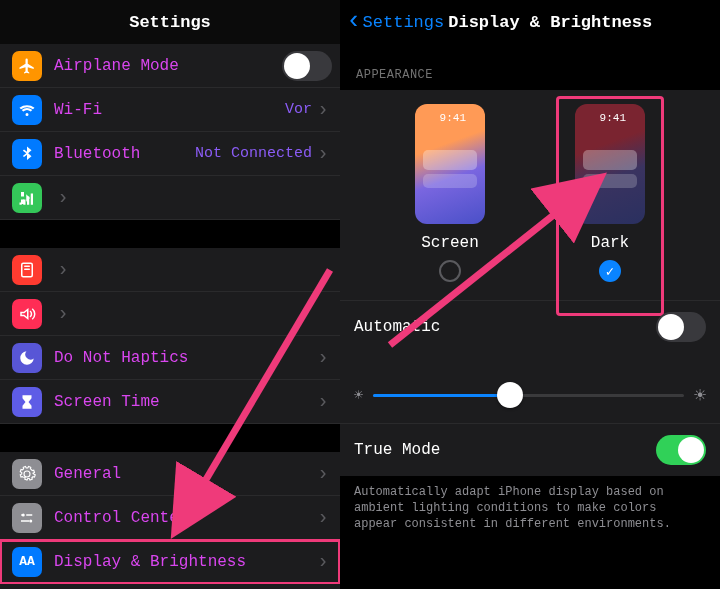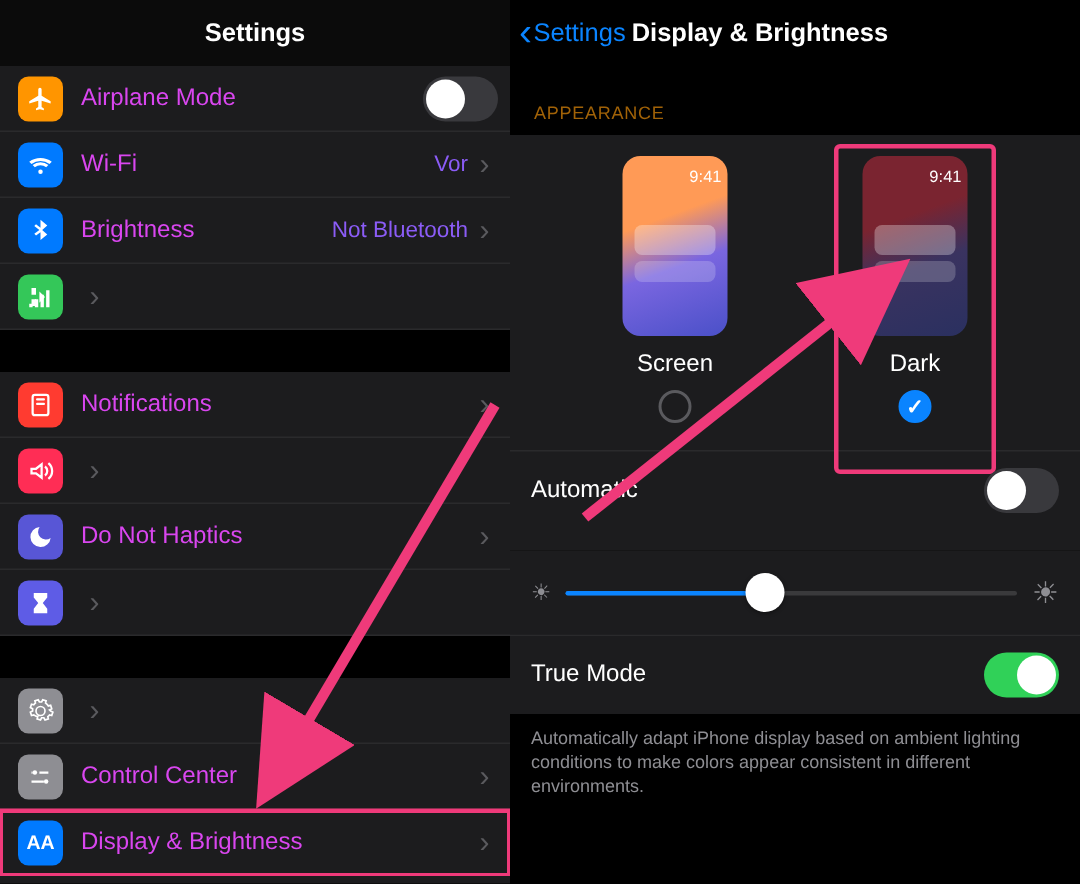--- a/index.html
+++ b/index.html
@@ -1,18 +1,18 @@
 <!DOCTYPE html>
 <html><head>
 <meta charset="utf-8">
 <style>
   * { box-sizing: border-box; margin: 0; padding: 0; }
   html, body { width: 720px; height: 589px; background: #000; font-family: -apple-system, "Helvetica Neue", Arial, sans-serif; color: #fff; overflow: hidden; }
   .wrap { display: flex; width: 720px; height: 589px; }
-  .pane { position: relative; }
+  .pane { position: relative; font-family: Liberation Mono, monospace; }
   .left { width: 340px; background: #000; }
   .right { width: 380px; background: #000; }
   
   .l-header { height: 44px; display: flex; align-items: center; justify-content: center; background: #0b0b0b; font-size: 17px; font-weight: 600; }
   .group-gap { height: 28px; background: #000; }
   .row { height: 44px; background: #1c1c1e; display: flex; align-items: center; padding-left: 12px; padding-right: 8px; border-bottom: 1px solid #2a2a2c; position: relative; }
   .row:last-child { border-bottom: none; }
   .row .iconbox { width: 30px; height: 30px; border-radius: 7px; display: flex; align-items: center; justify-content: center; margin-right: 12px; flex-shrink: 0; }
   .row .label { flex: 1; font-size: 16px; color: #d946ef; }
   .row .detail { font-size: 15px; color: #8b5cf6; margin-right: 2px; }
@@ -28,29 +28,29 @@
   .c-green { background: #34c759; } .c-red { background: #ff3b30; }
   .c-pink { background: #ff2d55; } .c-purple { background: #5856d6; }
   .c-indigo { background: #5e5ce6; } .c-gray { background: #8e8e93; }
   .iconbox svg { width: 18px; height: 18px; fill: #fff; }
   .iconbox.txt { color:#fff; font-size:13px; font-weight:700; }
   
   .r-header { height: 44px; display: flex; align-items: center; background: #000; padding: 0 6px; }
   .r-back { display: flex; align-items: center; color: #0a84ff; font-size: 17px; }
   .r-back .bchev { font-size: 26px; line-height: 0.6; margin-right: 1px; font-weight:300;}
   .r-title { flex: 1; text-align: left; font-size: 17px; font-weight: 600; padding-left: 4px; }
-  .sec-label { font-size: 12px; color: #a16207; padding: 24px 16px 8px 16px; text-transform: uppercase; letter-spacing: 0.5px; }
+  .sec-label { font-size: 12px; color: #737373; padding: 24px 16px 8px 16px; text-transform: uppercase; letter-spacing: 0.5px; }
   .appearance { background: #1c1c1e; padding: 14px 0 14px 0; }
   .modes { display: flex; justify-content: space-around; align-items: flex-start; padding: 0 30px 10px 30px; }
   .mode { display: flex; flex-direction: column; align-items: center; width: 120px; position: relative;}
   .mode.highlighted::before { content:''; position:absolute; top:-8px; left:6px; right:6px; bottom:-34px; border:3px solid #ef3a7a; border-radius:4px;}
   .phone { width: 70px; height: 120px; border-radius: 12px; position: relative; overflow: hidden; }
   .phone.light { background: linear-gradient(160deg,#ff9a56 0%, #ff9a56 35%, #7a66e0 60%, #4a50c8 100%); }
   .phone.dark { background: linear-gradient(160deg,#7a2430 0%, #7a2430 35%, #3a3360 60%, #2a3060 100%); }
-  .phone .time { position:absolute; top:8px; right:4px; font-size:11px; color:#fff; font-weight:500;}
+  .phone .time { position:absolute; top:8px; right:19px; font-size:11px; color:#fff; font-weight:500;}
   .phone .widget { position:absolute; left:8px; right:8px; top:46px; height:20px; background:rgba(255,255,255,0.3); border-radius:5px;}
   .phone .widget2 { top:70px; height:14px; background:rgba(255,255,255,0.2);}
   .modelabel { margin-top: 10px; font-size: 16px; color: #fff; }
   .radio { margin-top: 8px; width: 22px; height: 22px; border-radius: 50%; border: 2px solid #5a5a5e; display:flex; align-items:center; justify-content:center;}
   .radio.checked { background: #0a84ff; border-color: #0a84ff; }
   .radio.checked::after { content:'✓'; color:#fff; font-size:14px; font-weight:700;}
   .rrow { background: #1c1c1e; display: flex; align-items: center; justify-content: space-between; padding: 11px 14px; border-top: 1px solid #2a2a2c; font-size: 16px; }
   
   .bright { background:#1c1c1e; padding: 14px 14px; display:flex; align-items:center; gap:10px;}
   .sun { color:#8e8e93; font-size:15px; }
@@ -91,43 +91,42 @@
           <div class="label">Wi-Fi</div>
           <div class="detail">Vor</div>
           <div class="chev">›</div>
         </div>
         <div class="row">
           <div class="iconbox c-blue">
             <svg viewBox="0 0 24 24">
               <path d="M12 2l6 5-4.5 4 4.5 4-6 5V13l-4 3-1.5-1.5L11 11 6.5 7.5 8 6l4 3z"></path>
             </svg>
           </div>
-          <div class="label">Brightness</div>
-          <div class="detail">Not Bluetooth</div>
+          <div class="label">Bluetooth</div>
+          <div class="detail">Not Connected</div>
           <div class="chev">›</div>
         </div>
         <div class="row">
           <div class="iconbox c-green">
             <svg viewBox="0 0 24 24">
               <path d="M4 4h4v6H4zM4 14h4v6H4zM11 7l5 5-5 5zM20 4v16"></path>
               <path d="M2 18h3v3H2zm5-4h3v7H7zm5-4h3v11h-3zm5-4h3v15h-3z"></path>
             </svg>
           </div>
           <div class="chev">›</div>
         </div>
         <div class="group-gap"></div>
         <div class="row">
           <div class="iconbox c-red">
             <svg viewBox="0 0 24 24">
               <rect x="5" y="3" width="14" height="18" rx="2" fill="none" stroke="#fff" stroke-width="2"></rect>
               <rect x="8" y="6" width="8" height="2" rx="1"></rect>
               <rect x="8" y="10" width="8" height="2" rx="1"></rect>
             </svg>
           </div>
-          <div class="label">Notifications</div>
           <div class="chev">›</div>
         </div>
         <div class="row">
           <div class="iconbox c-pink">
             <svg viewBox="0 0 24 24">
               <path d="M4 10v4h4l5 4V6L8 10zM16 8a5 5 0 010 8M19 5a9 9 0 010 14" fill="none" stroke="#fff" stroke-width="2"></path>
             </svg>
           </div>
           <div class="chev">›</div>
         </div>
@@ -140,29 +139,31 @@
           <div class="label">Do Not Haptics</div>
           <div class="chev">›</div>
         </div>
         <div class="row">
           <div class="iconbox c-indigo">
             <svg viewBox="0 0 24 24">
               <path d="M7 3h10l-2 7h4L9 21l2-8H7z" fill="none" stroke="#fff" stroke-width="0"></path>
               <path d="M6 3h12v4l-4 5 4 5v4H6v-4l4-5-4-5z"></path>
             </svg>
           </div>
+          <div class="label">Screen Time</div>
           <div class="chev">›</div>
         </div>
         <div class="group-gap"></div>
         <div class="row">
           <div class="iconbox c-gray">
             <svg viewBox="0 0 24 24">
               <path d="M12 8a4 4 0 100 8 4 4 0 000-8zm9 4l2 1-1 3-2-.5a8 8 0 01-1.5 1.5l.5 2-3 1-1-2h-2l-1 2-3-1 .5-2A8 8 0 016 15.5L4 16l-1-3 2-1v-2l-2-1 1-3 2 .5A8 8 0 017.5 5L7 3l3-1 1 2h2l1-2 3 1-.5 2A8 8 0 0119 7.5l2-.5 1 3-2 1z" fill="none" stroke="#fff" stroke-width="1.5"></path>
             </svg>
           </div>
+          <div class="label">General</div>
           <div class="chev">›</div>
         </div>
         <div class="row">
           <div class="iconbox c-gray">
             <svg viewBox="0 0 24 24">
               <circle cx="7" cy="8" r="2"></circle>
               <path d="M11 8h8M4 8h1" stroke="#fff" stroke-width="2"></path>
               <circle cx="17" cy="16" r="2"></circle>
               <path d="M4 16h11M20 16h0" stroke="#fff" stroke-width="2"></path>
             </svg>

